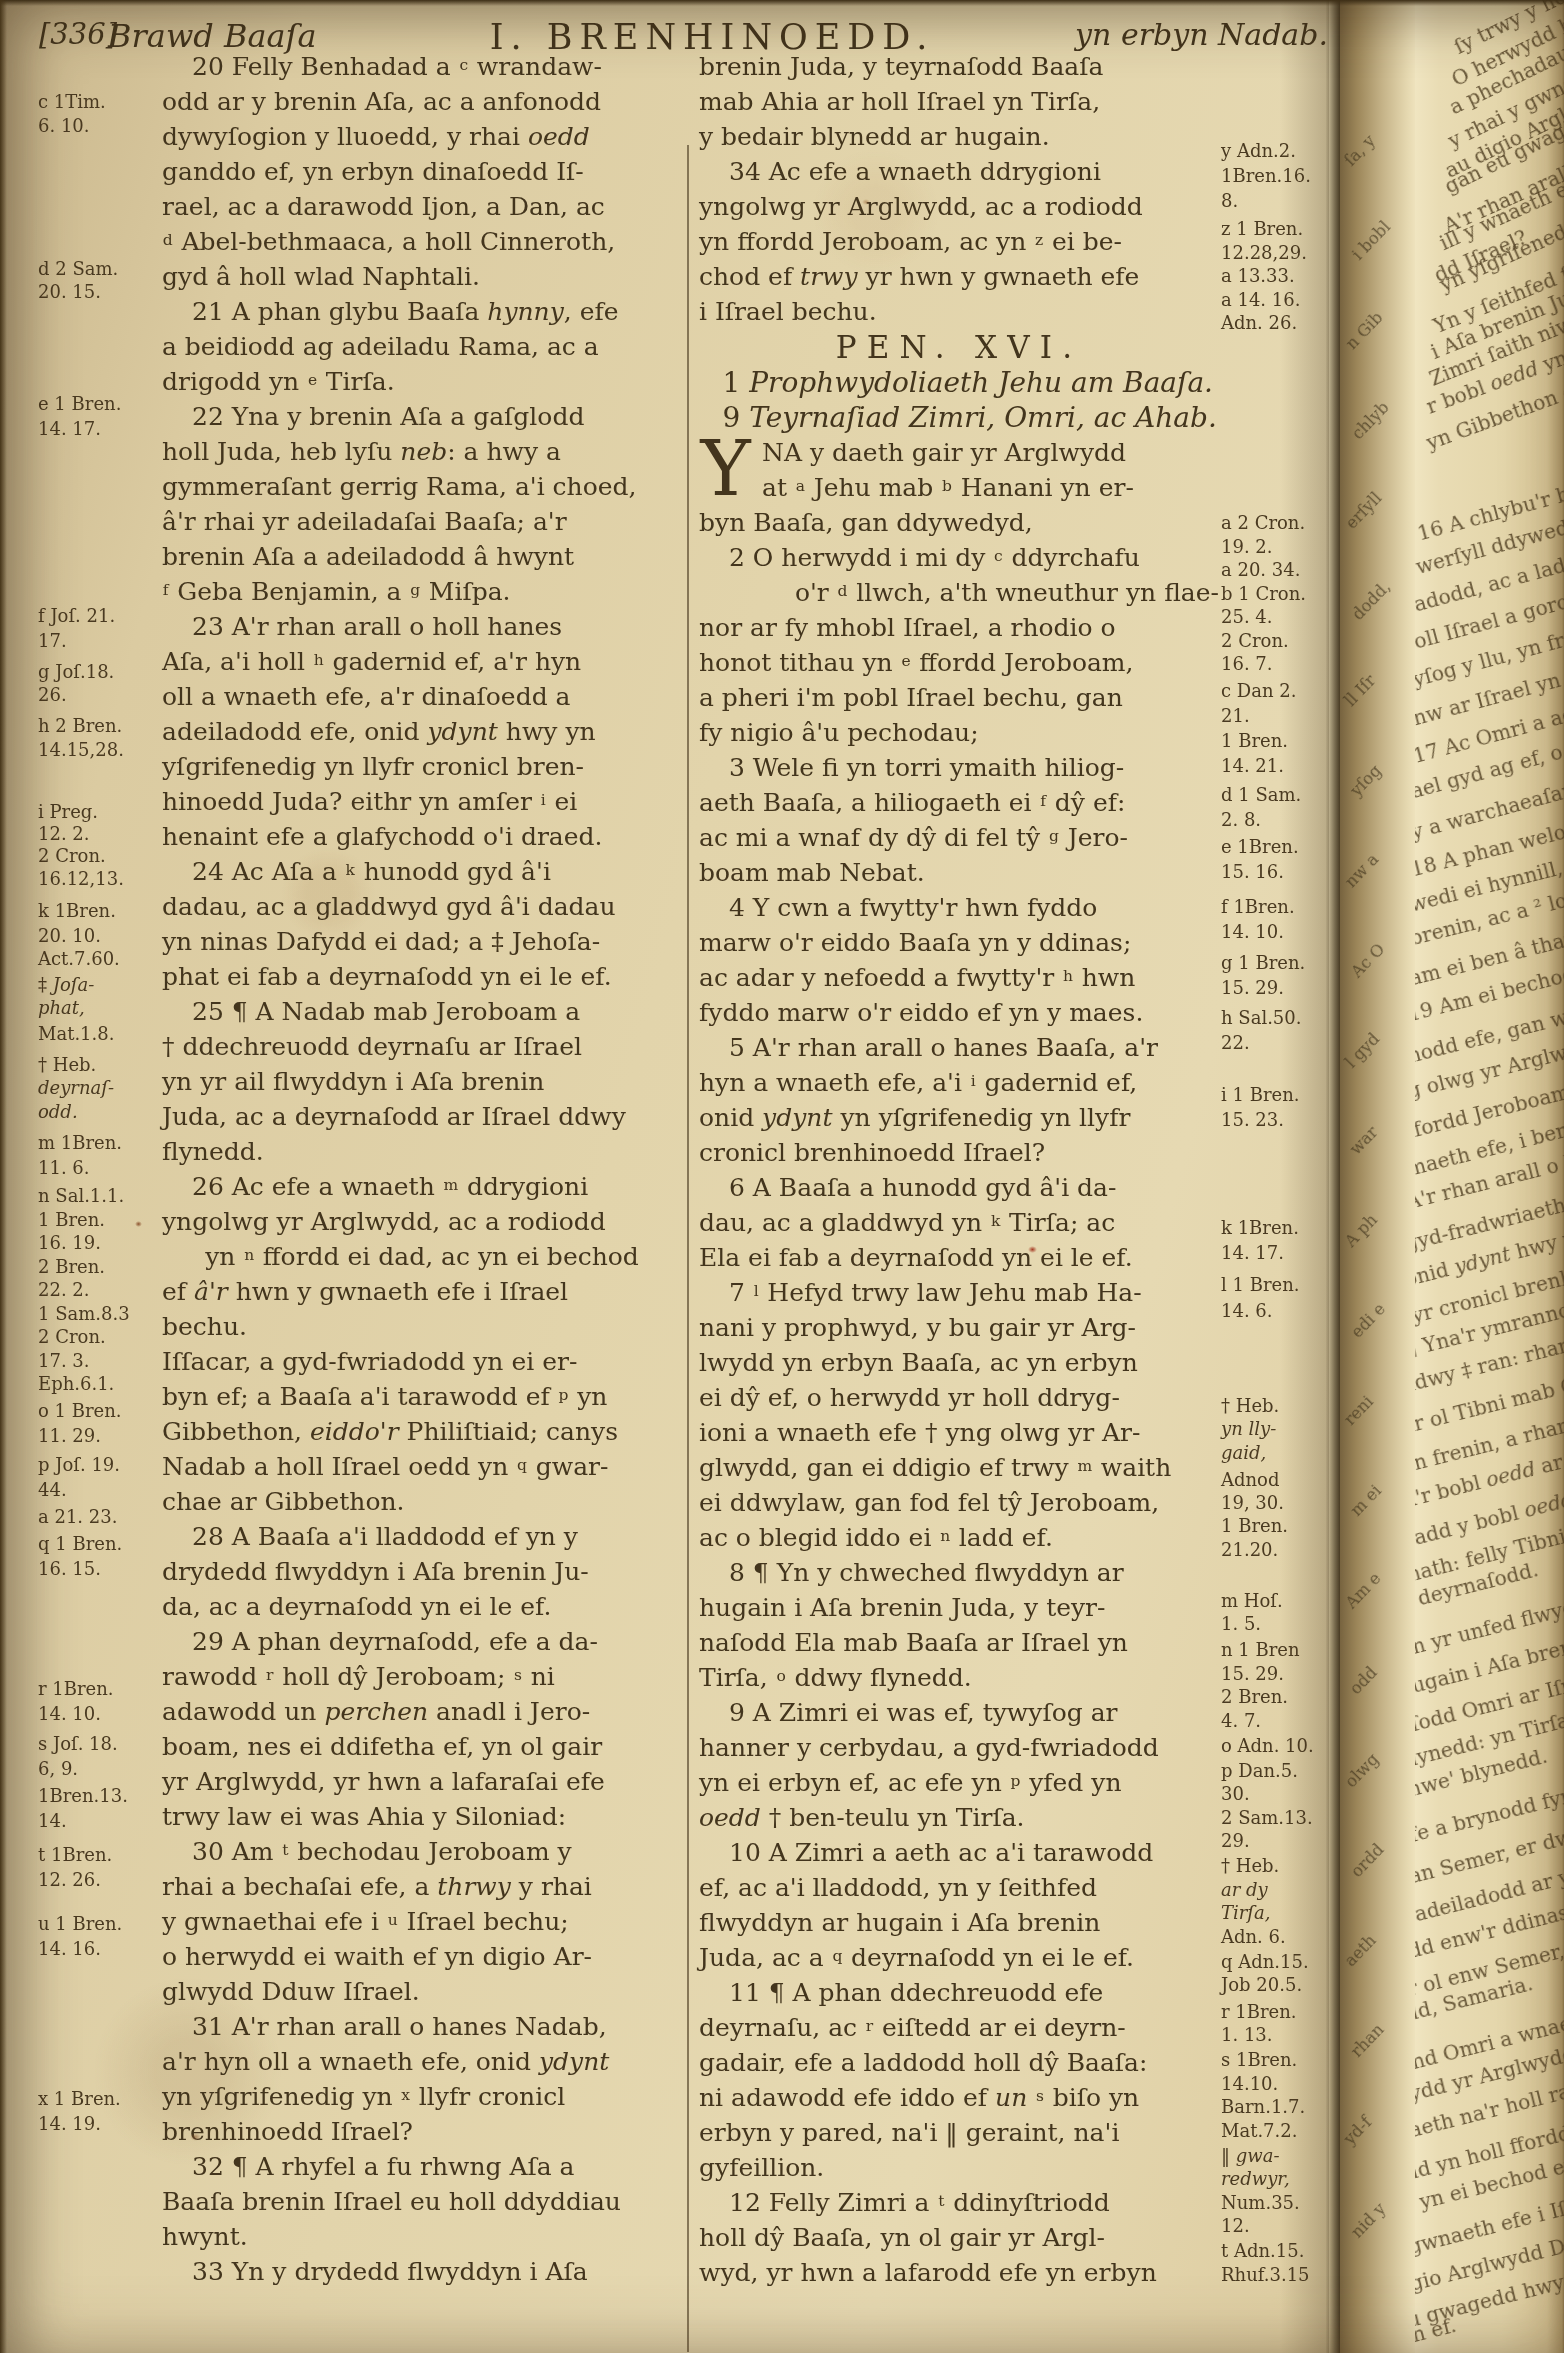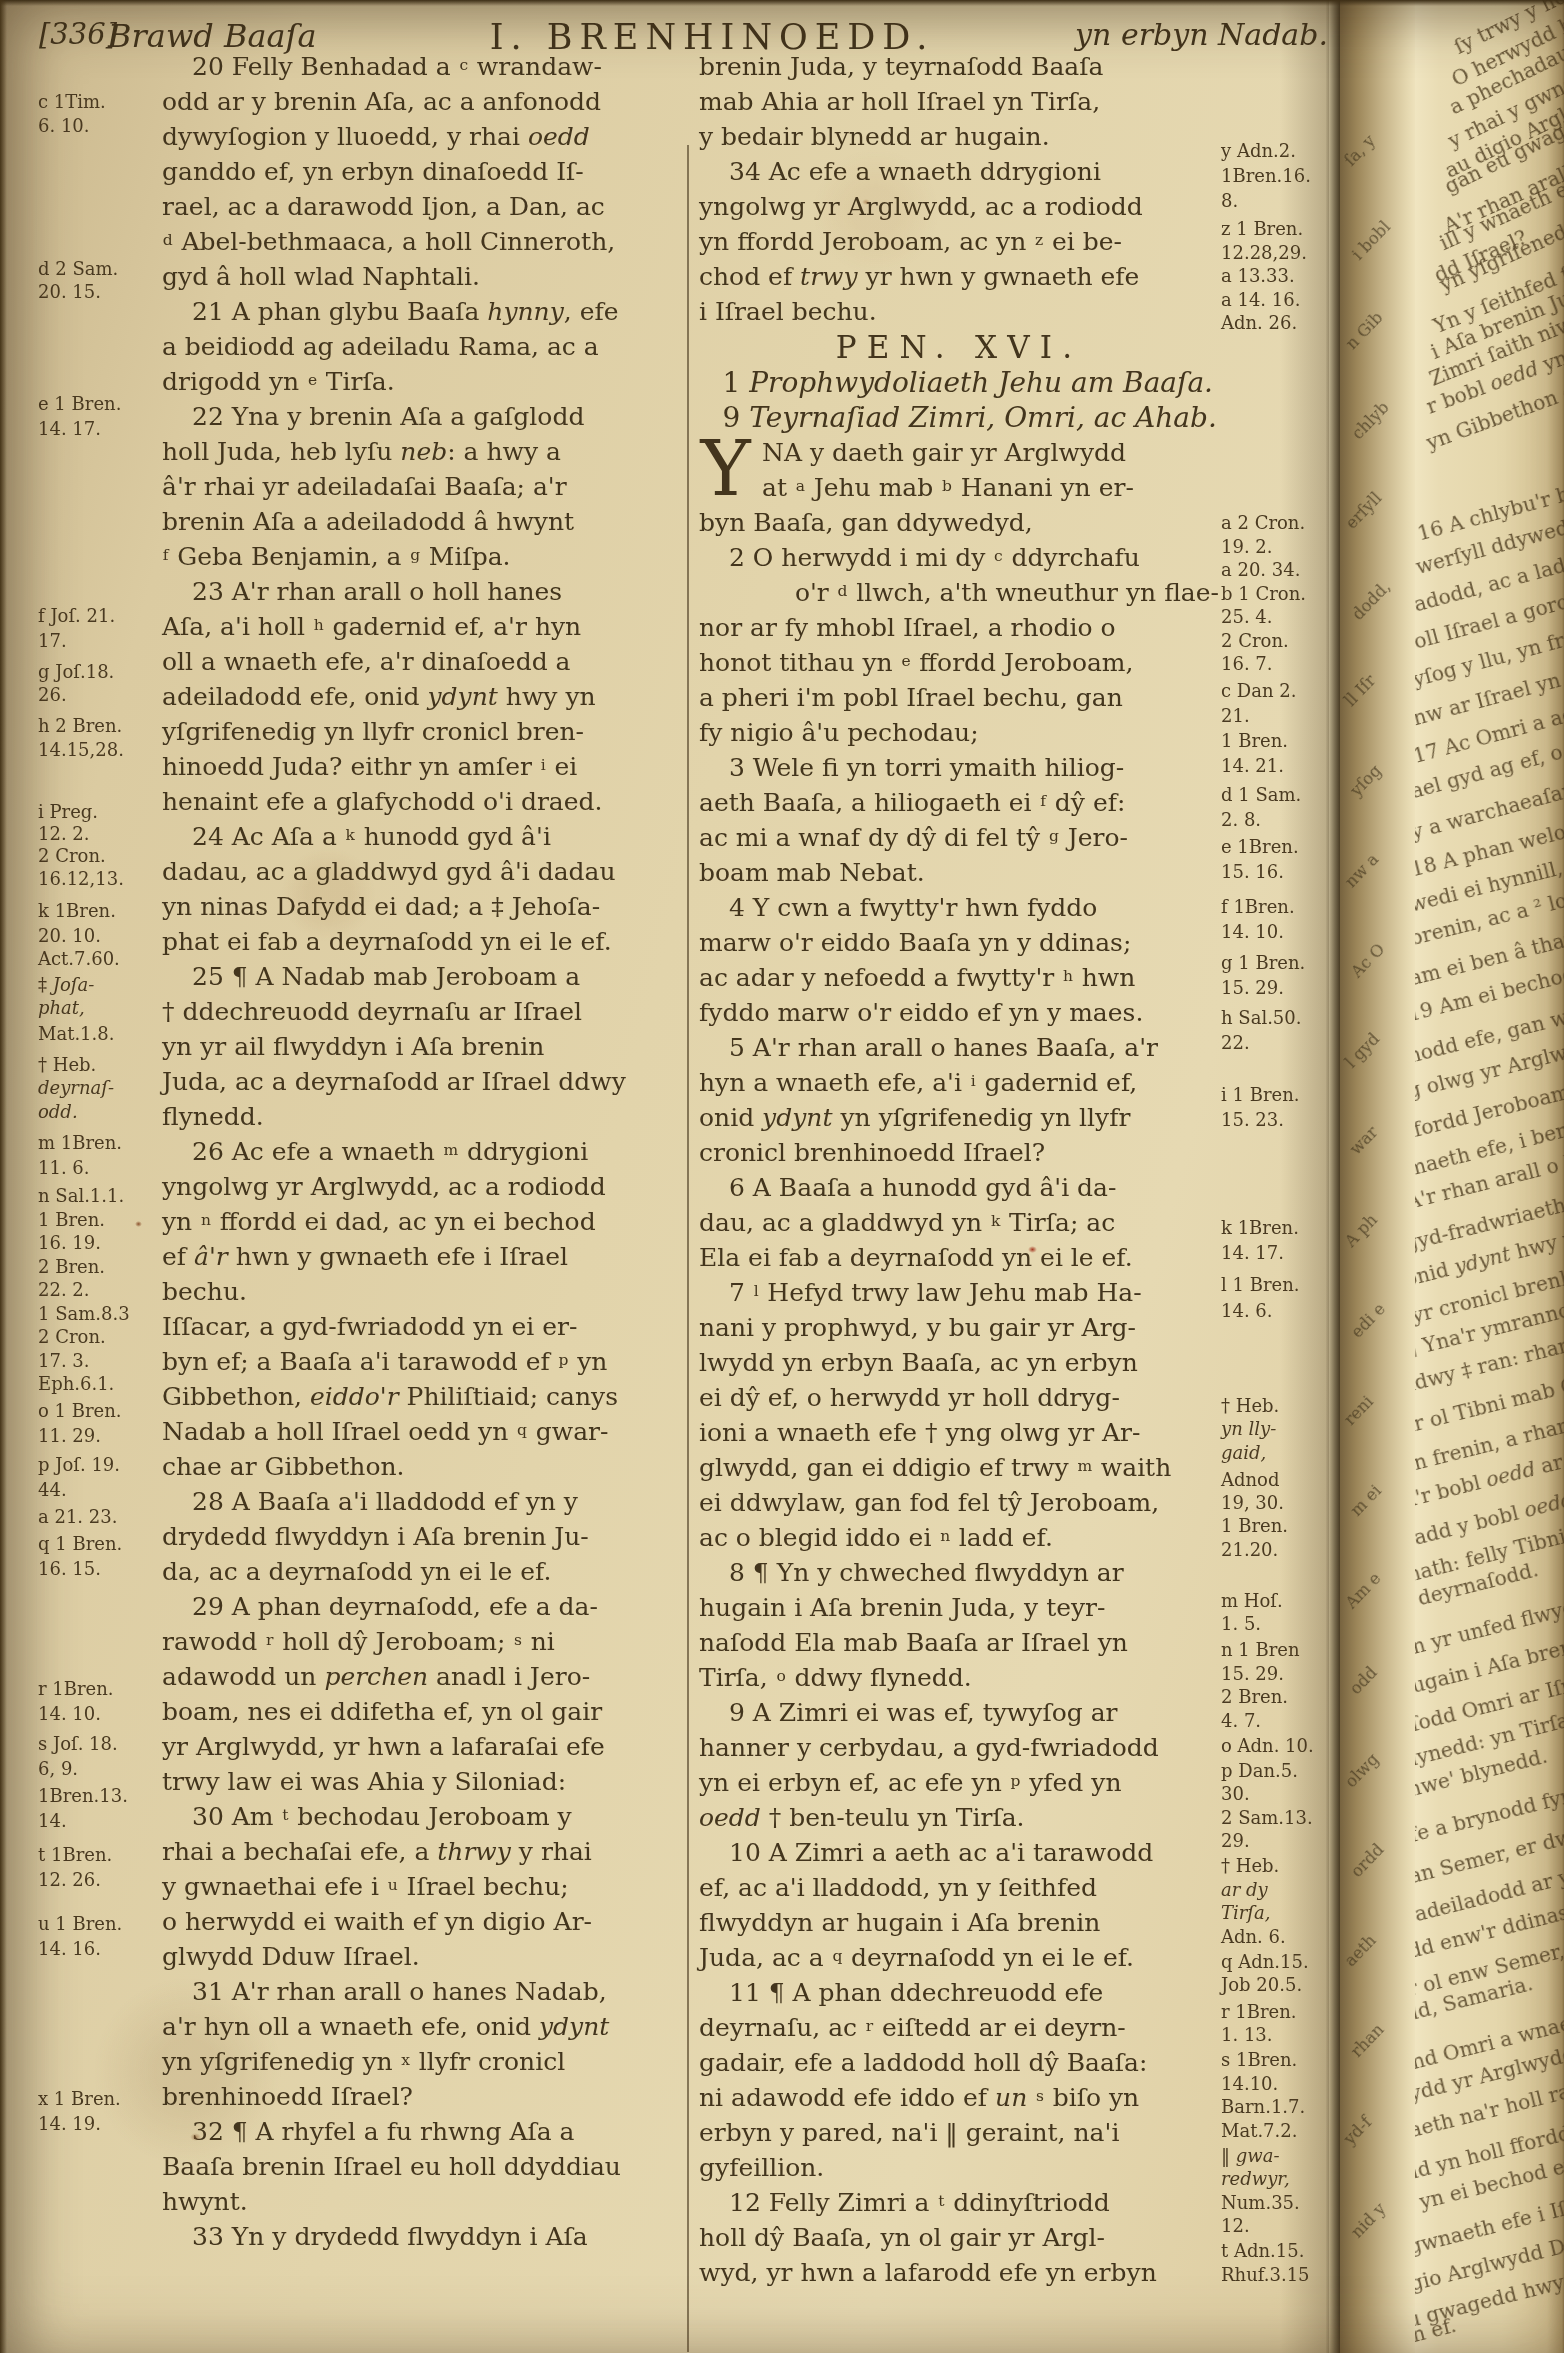--- a/index.html
+++ b/index.html
@@ -130,20 +130,21 @@
     <div class="bline" style="word-spacing: 0px;">dywyſogion y lluoedd, y rhai <i>oedd</i></div>
     <div class="bline" style="word-spacing: 0px;">ganddo ef, yn erbyn dinaſoedd Iſ-</div>
     <div class="bline" style="word-spacing: 0px;">rael, ac a darawodd Ijon, a Dan, ac</div>
     <div class="bline" style="word-spacing: 0px;"><span class="mk">d</span> Abel-bethmaaca, a holl Cinneroth,</div>
     <div class="bline">gyd â holl wlad Naphtali.</div>
     <div class="bline vstart" style="word-spacing: 0px;">21 A phan glybu Baaſa <i>hynny</i>, efe</div>
     <div class="bline" style="word-spacing: 0px;">a beidiodd ag adeiladu Rama, ac a</div>
     <div class="bline">drigodd yn <span class="mk">e</span> Tirſa.</div>
     <div class="bline vstart" style="word-spacing: 0px;">22 Yna y brenin Aſa a gaſglodd</div>
     <div class="bline" style="word-spacing: 0px;">holl Juda, heb lyſu <i>neb</i>: a hwy a</div>
+    <div class="bline" style="word-spacing: 0px;">gymmeraſant gerrig Rama, a'i choed,</div>
     <div class="bline" style="word-spacing: 0px;">â'r rhai yr adeiladaſai Baaſa; a'r</div>
     <div class="bline" style="word-spacing: 0px;">brenin Aſa a adeiladodd â hwynt</div>
     <div class="bline"><span class="mk">f</span> Geba Benjamin, a <span class="mk">g</span> Miſpa.</div>
     <div class="bline vstart" style="word-spacing: 0px;">23 A'r rhan arall o holl hanes</div>
     <div class="bline" style="word-spacing: 0px;">Aſa, a'i holl <span class="mk">h</span> gadernid ef, a'r hyn</div>
     <div class="bline" style="word-spacing: 0px;">oll a wnaeth efe, a'r dinaſoedd a</div>
     <div class="bline" style="word-spacing: 0px;">adeiladodd efe, onid <i>ydynt</i> hwy yn</div>
     <div class="bline" style="word-spacing: 0px;">yſgrifenedig yn llyfr cronicl bren-</div>
     <div class="bline" style="word-spacing: 0px;">hinoedd Juda? eithr yn amſer <span class="mk">i</span> ei</div>
     <div class="bline">henaint efe a glafychodd o'i draed.</div>
@@ -151,21 +152,21 @@
     <div class="bline" style="word-spacing: 0px;">dadau, ac a gladdwyd gyd â'i dadau</div>
     <div class="bline" style="word-spacing: 0px;">yn ninas Dafydd ei dad; a ‡ Jehoſa-</div>
     <div class="bline">phat ei fab a deyrnaſodd yn ei le ef.</div>
     <div class="bline vstart" style="word-spacing: 0px;">25 ¶ A Nadab mab Jeroboam a</div>
     <div class="bline" style="word-spacing: 0px;">† ddechreuodd deyrnaſu ar Iſrael</div>
     <div class="bline" style="word-spacing: 0px;">yn yr ail flwyddyn i Aſa brenin</div>
     <div class="bline" style="word-spacing: 0px;">Juda, ac a deyrnaſodd ar Iſrael ddwy</div>
     <div class="bline">flynedd.</div>
     <div class="bline vstart" style="word-spacing: 0px;">26 Ac efe a wnaeth <span class="mk">m</span> ddrygioni</div>
     <div class="bline" style="word-spacing: 0px;">yngolwg yr Arglwydd, ac a rodiodd</div>
-    <div class="bline" style="word-spacing: 0px;">yn <span class="mk">n</span> ffordd ei dad, ac yn ei bechod</div>
+    <div class="bline" style="word-spacing: 0px; text-align: center;">yn <span class="mk">n</span> ffordd ei dad, ac yn ei bechod</div>
     <div class="bline" style="word-spacing: 0px;">ef <i>â'r</i> hwn y gwnaeth efe i Iſrael</div>
     <div class="bline">bechu.</div>
     <div class="bline" style="word-spacing: 0px;">Iſſacar, a gyd-fwriadodd yn ei er-</div>
     <div class="bline" style="word-spacing: 0px;">byn ef; a Baaſa a'i tarawodd ef <span class="mk">p</span> yn</div>
     <div class="bline" style="word-spacing: 0px;">Gibbethon, <i>eiddo'r</i> Philiſtiaid; canys</div>
     <div class="bline" style="word-spacing: 0px;">Nadab a holl Iſrael oedd yn <span class="mk">q</span> gwar-</div>
     <div class="bline">chae ar Gibbethon.</div>
     <div class="bline vstart" style="word-spacing: 0px;">28 A Baaſa a'i lladdodd ef yn y</div>
     <div class="bline" style="word-spacing: 0px;">drydedd flwyddyn i Aſa brenin Ju-</div>
     <div class="bline">da, ac a deyrnaſodd yn ei le ef.</div>

